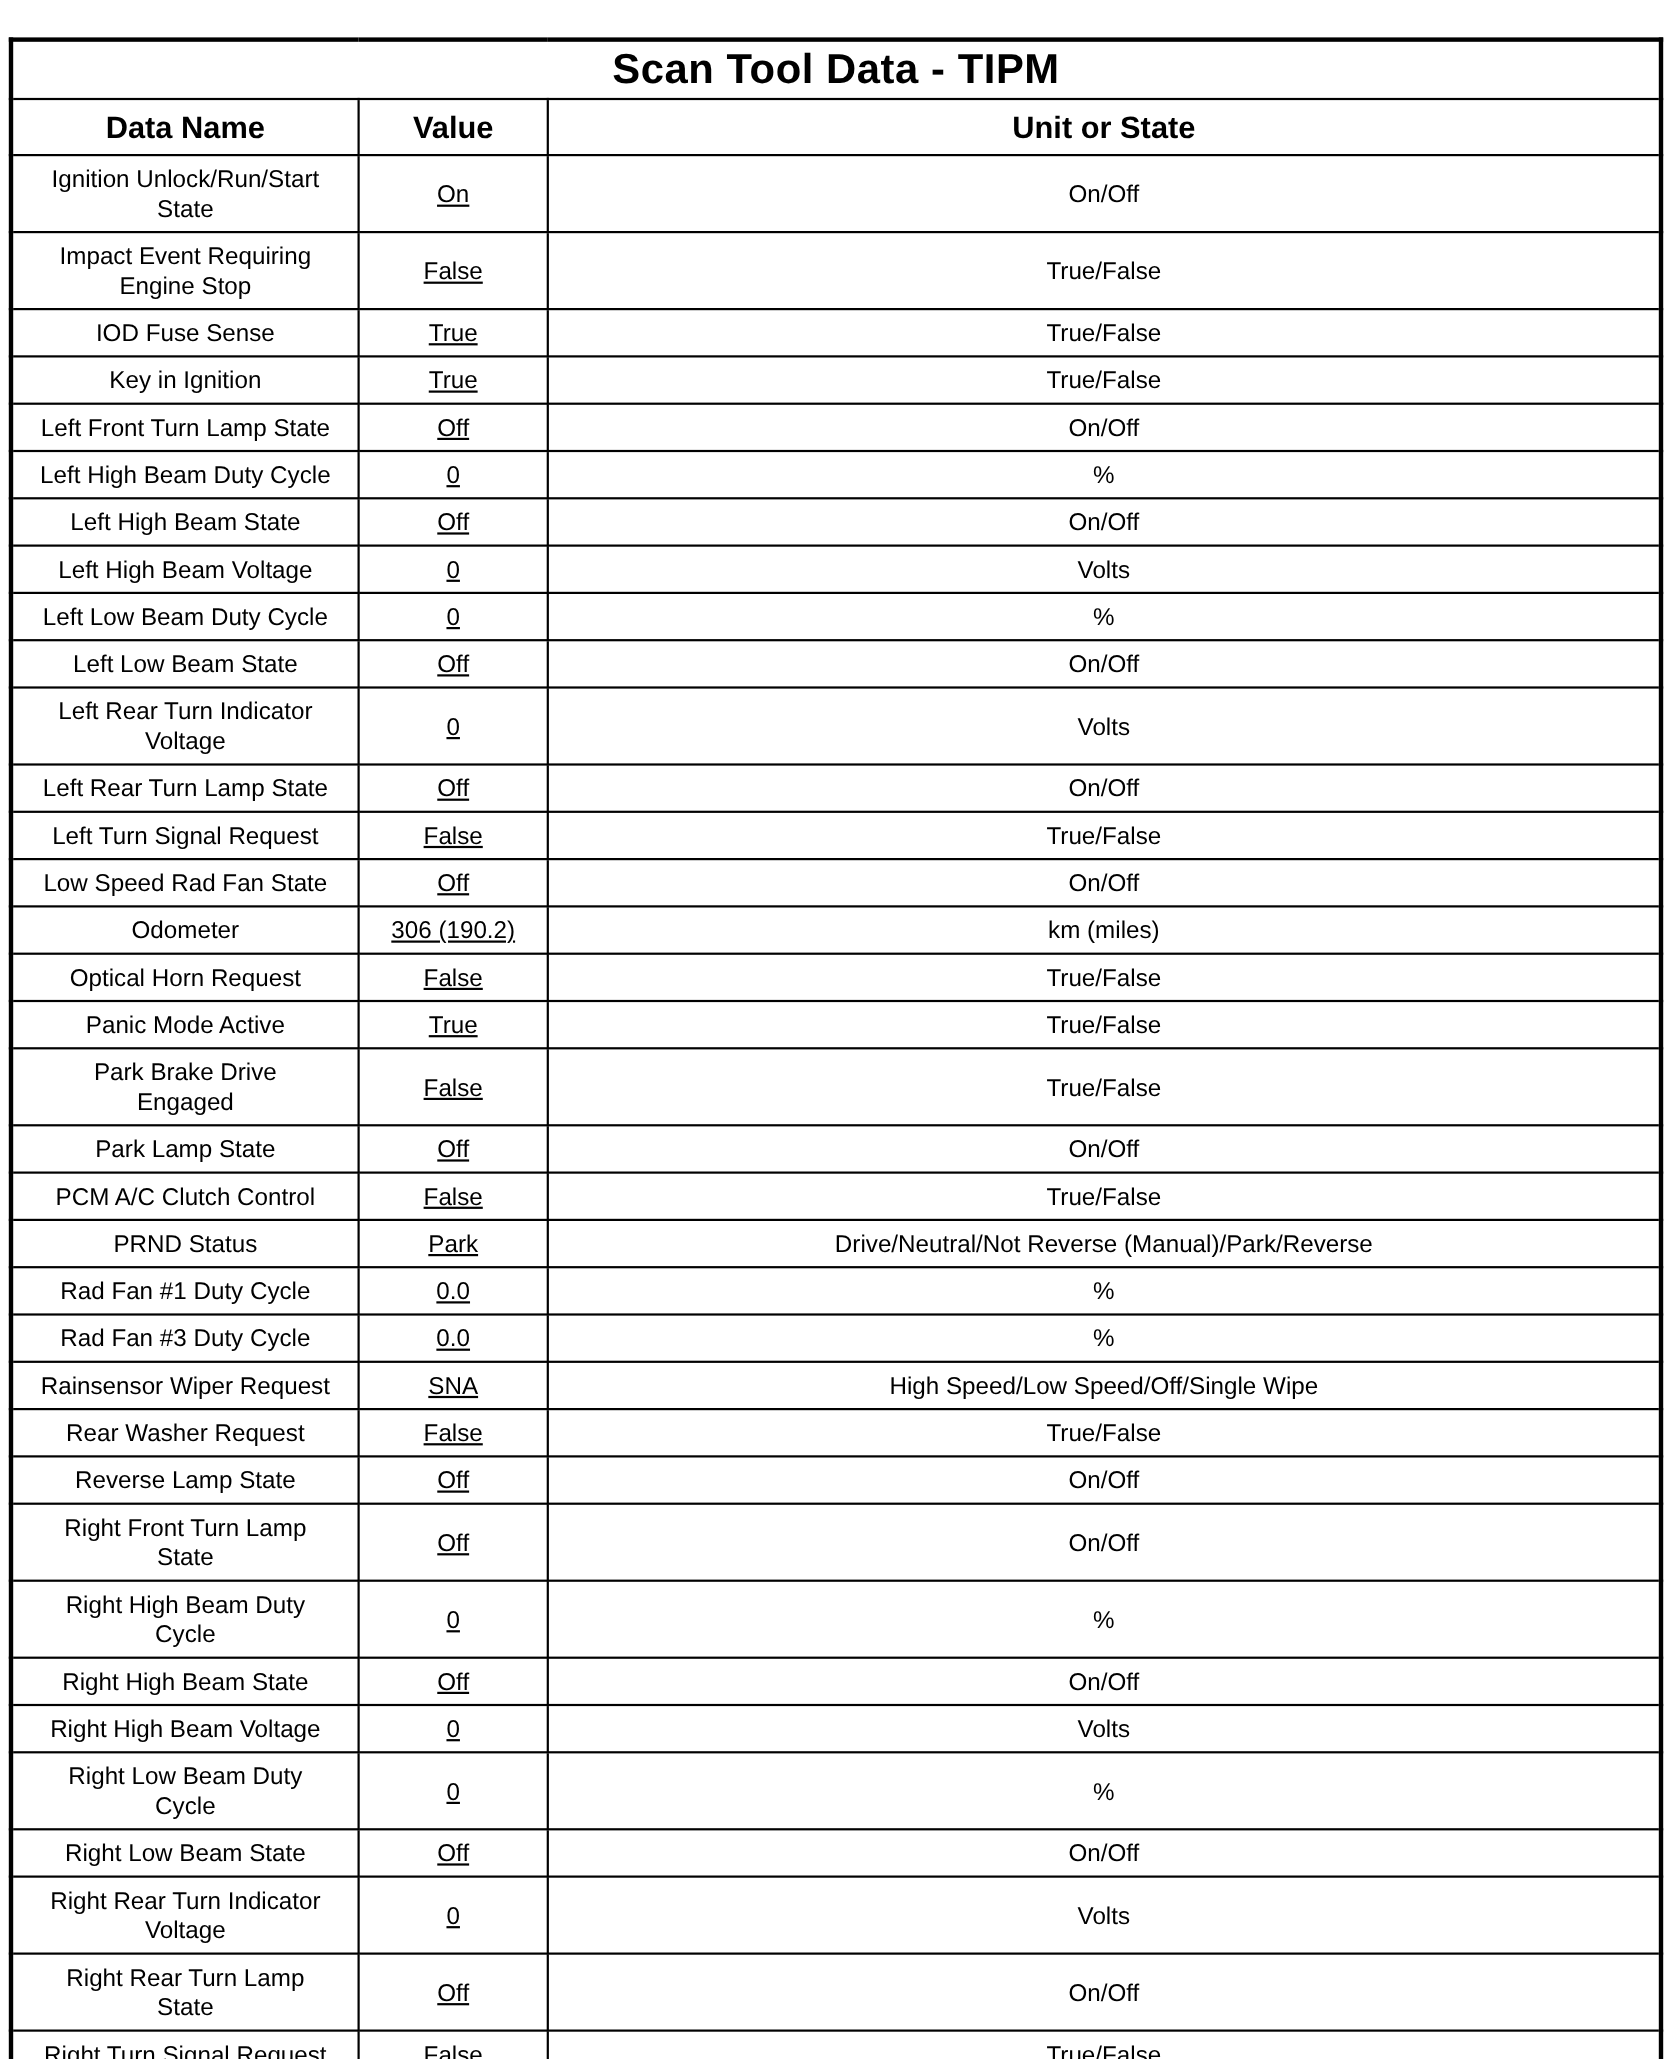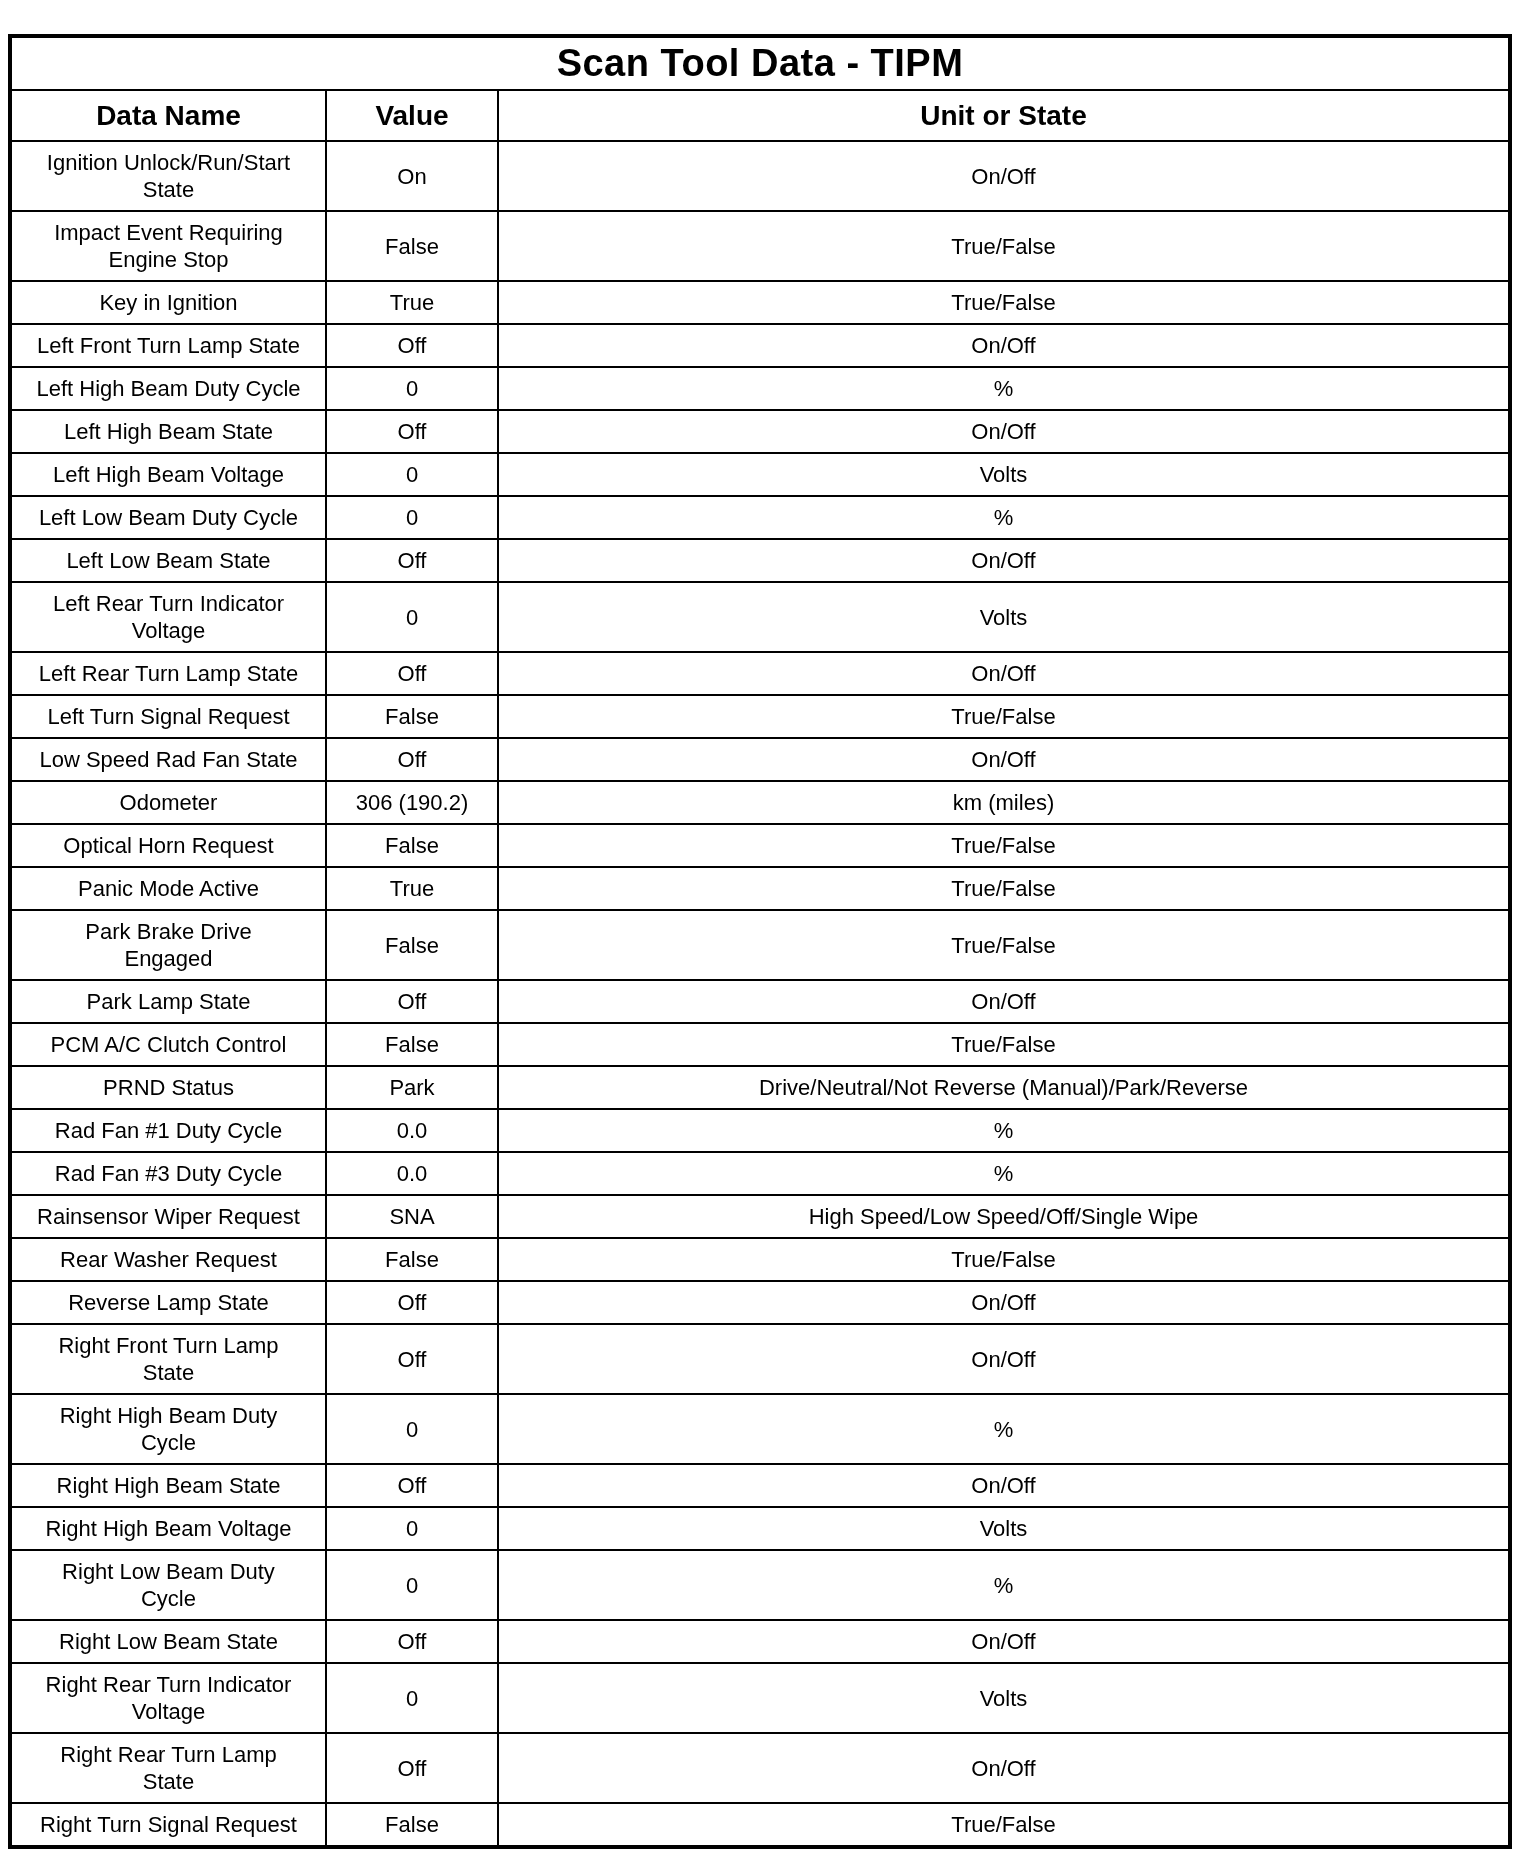--- a/index.html
+++ b/index.html
@@ -45,20 +45,21 @@
     font-size: 22px;
     line-height: 27px;
     padding: 7px 6px;
     height: 43px;
   }
   td.name-cell {
     white-space: pre-line;
   }
   td.value-cell {
     white-space: nowrap;
+    text-decoration: underline;
   }
   td.unit-cell {
     white-space: nowrap;
   }
 </style>
 </head>
 <body>
 
 <div class="page">
   <table class="scan-table">
@@ -84,20 +85,25 @@
           <td class="value-cell">On</td>
           <td class="unit-cell">On/Off</td>
         </tr>
         <tr>
           <td class="name-cell">Impact Event Requiring
 Engine Stop</td>
           <td class="value-cell">False</td>
           <td class="unit-cell">True/False</td>
         </tr>
         <tr>
+          <td class="name-cell">IOD Fuse Sense</td>
+          <td class="value-cell">True</td>
+          <td class="unit-cell">True/False</td>
+        </tr>
+        <tr>
           <td class="name-cell">Key in Ignition</td>
           <td class="value-cell">True</td>
           <td class="unit-cell">True/False</td>
         </tr>
         <tr>
           <td class="name-cell">Left Front Turn Lamp State</td>
           <td class="value-cell">Off</td>
           <td class="unit-cell">On/Off</td>
         </tr>
         <tr>

